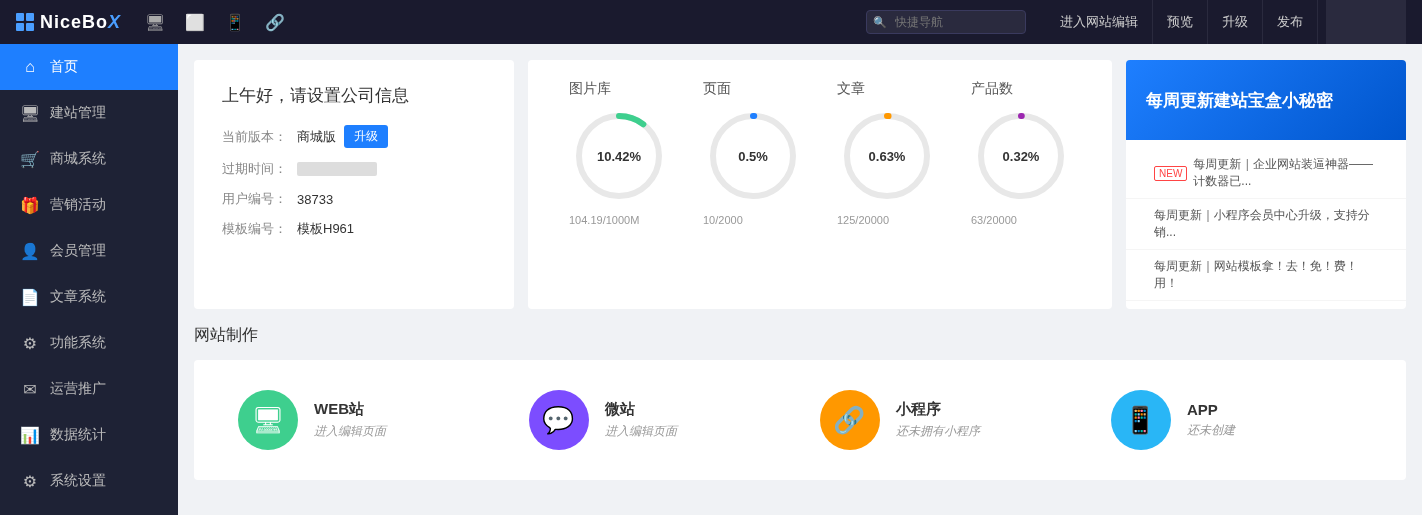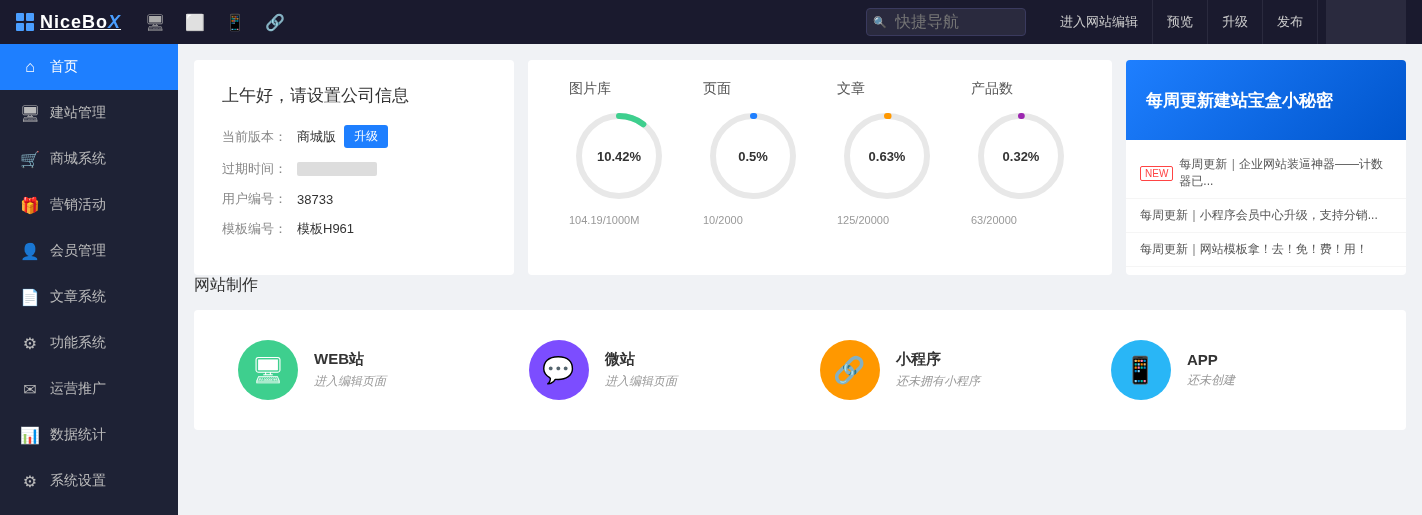--- a/index.html
+++ b/index.html
@@ -29,21 +29,20 @@
     }
     .topbar-logo-grid span {
       background: #4a9eff;
       border-radius: 1px;
     }
     .topbar-logo-text {
       color: white;
       font-size: 18px;
       font-weight: bold;
       letter-spacing: 1px;
-      text-decoration: underline;
     }
     .topbar-logo-text .nice { color: white; }
     .topbar-logo-text .x { color: #4a9eff; font-style: italic; }
     .topbar-icons {
       display: flex;
       gap: 20px;
       align-items: center;
       flex: 1;
     }
     .topbar-icon {
@@ -54,21 +53,21 @@
     .topbar-search {
       margin-left: auto;
       margin-right: 20px;
     }
     .topbar-search input {
       background: #2a2a3e;
       border: 1px solid #3a3a5e;
       border-radius: 4px;
       color: #3b82f6;
       padding: 4px 10px 4px 28px;
-      font-size: 16px;
+      font-size: 12px;
       width: 160px;
       outline: none;
     }
     .topbar-search-wrap {
       position: relative;
     }
     .topbar-search-wrap::before {
       content: '🔍';
       position: absolute;
       left: 7px;
@@ -138,20 +137,21 @@
       flex: 1;
       overflow-y: auto;
       padding: 16px;
       background: #f0f2f5;
     }
 
     
     .top-row {
       display: flex;
       gap: 14px;
+      margin-bottom: 16px;
     }
 
     
     .info-card {
       background: white;
       border-radius: 4px;
       padding: 24px 28px;
       width: 320px;
       flex-shrink: 0;
     }
@@ -274,21 +274,21 @@
       height: 80px;
       display: flex;
       align-items: center;
     }
     .banner-list {
       background: white;
       flex: 1;
       padding: 8px 0;
     }
     .banner-item {
-      padding: 8px 14px;
+      padding: 8px 28px;
       font-size: 12px;
       color: #555;
       border-bottom: 1px solid #f5f5f5;
       display: flex;
       align-items: center;
       gap: 6px;
       cursor: pointer;
     }
     .new-badge {
       background: white;

